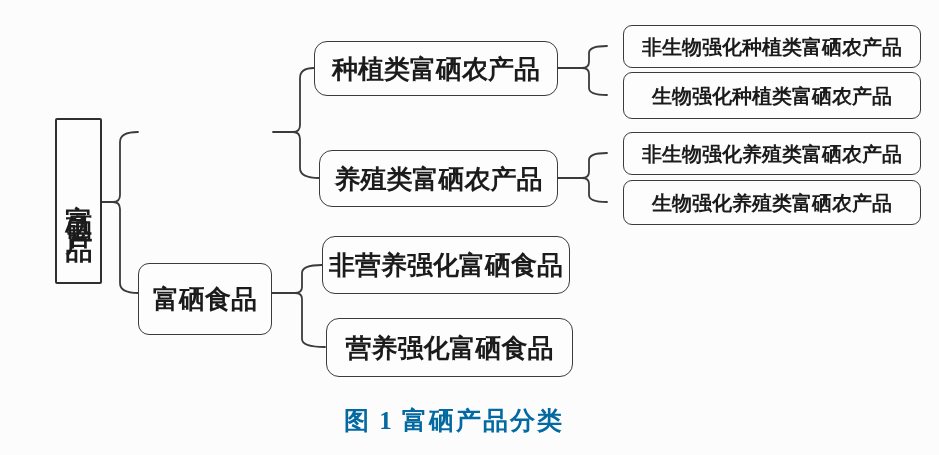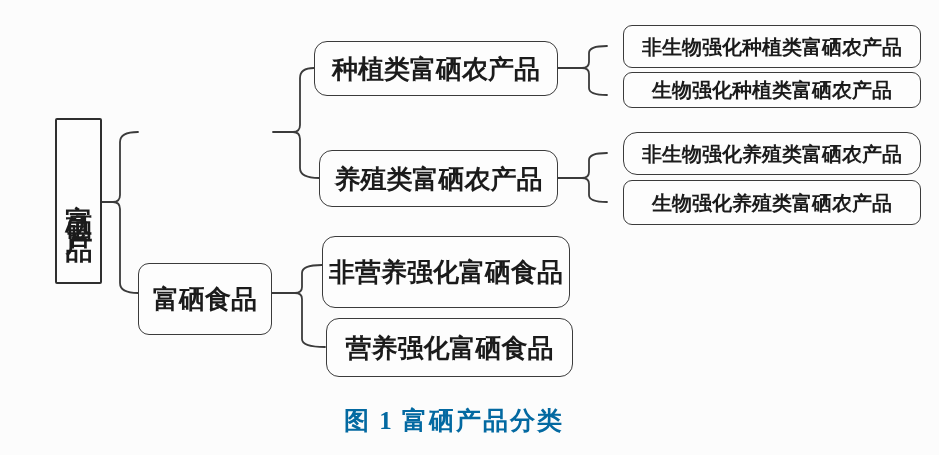--- a/index.html
+++ b/index.html
@@ -79,23 +79,23 @@
 
     <path d="M 272,293 L 295,293 M 322,265 Q 302,265 302,273 L 302,287 Q 302,293 295,293 Q 302,293 302,299 L 302,339 Q 302,347 325,347"></path>
   </svg>
 
   <div class="node root" style="left:55px; top:118px; width:47px; height:166px;">富硒产品</div>
 
   <div class="node lvl1" style="left:138px; top:263px; width:134px; height:72px;">富硒食品</div>
 
   <div class="node round mid" style="left:314px; top:41px; width:244px; height:55px;">种植类富硒农产品</div>
   <div class="node round mid" style="left:319px; top:150px; width:239px; height:57px;">养殖类富硒农产品</div>
-  <div class="node round mid" style="left:322px; top:236px; width:248px; height:72px;">非营养强化富硒食品</div>
+  <div class="node round mid" style="left:322px; top:236px; width:248px; height:58px;">非营养强化富硒食品</div>
   <div class="node round mid" style="left:326px; top:318px; width:247px; height:59px;">营养强化富硒食品</div>
 
   <div class="node small-round leaf" style="left:607px; top:25px; width:298px; height:43px;">非生物强化种植类富硒农产品</div>
-  <div class="node small-round leaf" style="left:607px; top:72px; width:298px; height:36px;">生物强化种植类富硒农产品</div>
-  <div class="node small-round leaf" style="left:607px; top:132px; width:298px; height:43px;border-radius:14px;">非生物强化养殖类富硒农产品</div>
+  <div class="node small-round leaf" style="left:607px; top:72px; width:298px; height:47px;">生物强化种植类富硒农产品</div>
+  <div class="node small-round leaf" style="left:607px; top:132px; width:298px; height:43px;">非生物强化养殖类富硒农产品</div>
   <div class="node small-round leaf" style="left:607px; top:180px; width:298px; height:45px;">生物强化养殖类富硒农产品</div>
 
   <div class="caption">图 1 富硒产品分类</div>
 
 </div>
 
 </body></html>

